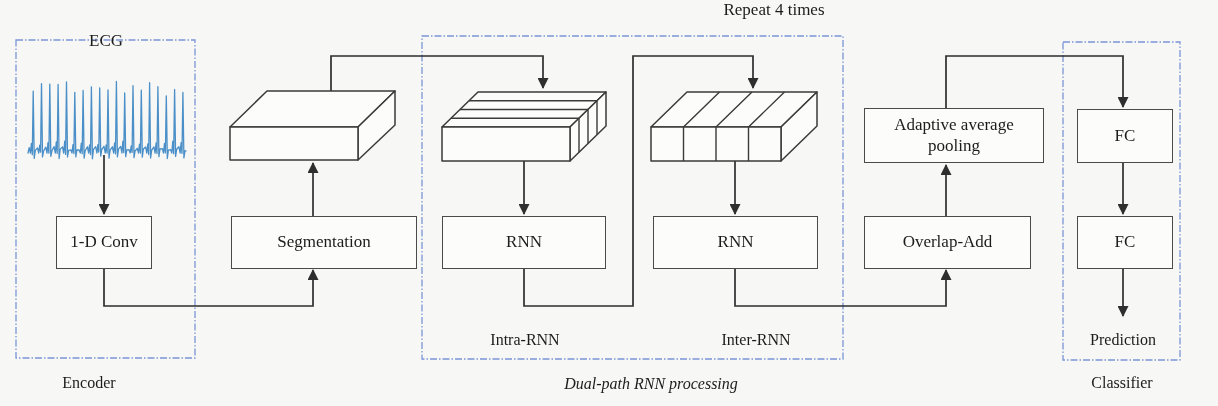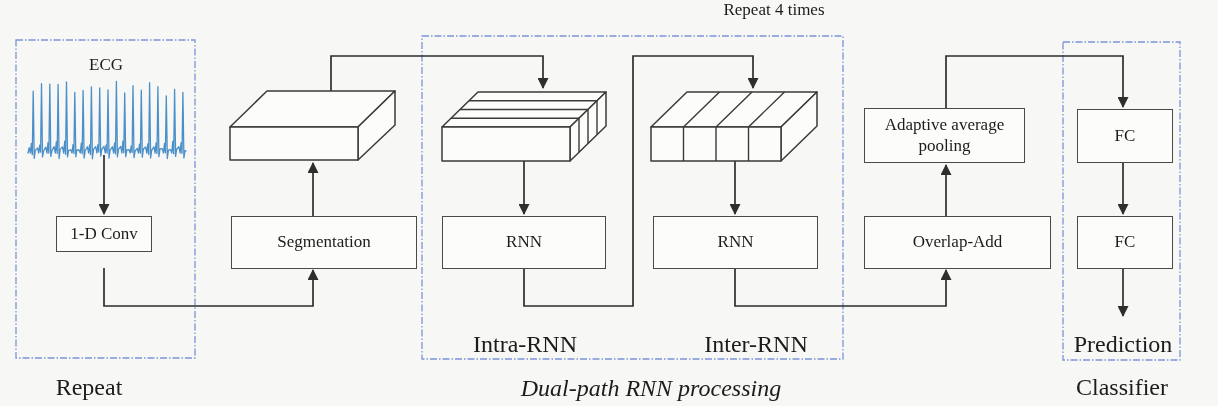--- a/index.html
+++ b/index.html
@@ -10,21 +10,21 @@
     color:#1c1c1c;
   }
   .stage svg{position:absolute;left:0;top:0;width:1218px;height:406px;}
   .node{
     position:absolute;box-sizing:border-box;
     background:#fcfcfb;border:1.5px solid var(--box-border,#4a4a4a);
     display:flex;align-items:center;justify-content:center;
     text-align:center;font-size:17px;line-height:1.22;padding:2px 6px;
   }
   .lbl{position:absolute;text-align:center;font-size:17px;line-height:1.1;}
-  .lbl.section{font-size:24px;}
+  .lbl.section{font-size:16px;}
   .wire{fill:none;stroke:var(--wire,#2e2e2e);stroke-width:1.7;}
   #arrowhead path{fill:var(--wire,#2e2e2e);stroke:none;}
   .dashedbox{fill:none;stroke:var(--dashed-border,#7b96d6);stroke-width:1.3;stroke-dasharray:7 2 1.5 2;}
   .cub{fill:#fcfcfb;stroke:#3a3a3a;stroke-width:1.5;stroke-linejoin:round;}
   .cubline{fill:none;stroke:#3a3a3a;stroke-width:1.4;}
   .ecg{fill:none;stroke:var(--ecg-trace,#4a8fc7);stroke-width:1.3;stroke-linejoin:round;stroke-linecap:round;}
 </style>
 </head>
 <body>
 
@@ -74,31 +74,31 @@
     <g>
       <path class="cub" d="M651,127 L687,92 L817,92 L781,127 Z"></path>
       <path class="cub" d="M781,127 L817,92 L817,126 L781,161 Z"></path>
       <rect class="cub" x="651" y="127" width="130" height="34"></rect>
       <path class="cubline" d="M683.5,127 L683.5,161 M683.5,127 L719.5,92"></path>
       <path class="cubline" d="M716,127 L716,161 M716,127 L752,92"></path>
       <path class="cubline" d="M748.5,127 L748.5,161 M748.5,127 L784.5,92"></path>
     </g>
   </svg>
 
-  <div class="node" style="left:56px;  top:216px; width:96px;  height:36px;">1-D Conv</div>
+  <div class="node" style="left:56px;  top:216px; width:96px;  height:53px;">1-D Conv</div>
   <div class="node" style="left:231px; top:216px; width:186px; height:53px;">Segmentation</div>
   <div class="node" style="left:442px; top:216px; width:164px; height:53px;">RNN</div>
   <div class="node" style="left:653px; top:216px; width:165px; height:53px;">RNN</div>
-  <div class="node" style="left:864px; top:108px; width:161px; height:55px;">Adaptive average pooling</div>
-  <div class="node" style="left:864px; top:216px; width:187px; height:53px;">Overlap-Add</div>
+  <div class="node" style="left:864px; top:108px; width:180px; height:55px;">Adaptive average pooling</div>
+  <div class="node" style="left:864px; top:216px; width:167px; height:53px;">Overlap-Add</div>
   <div class="node" style="left:1077px;top:109px; width:96px;  height:54px;">FC</div>
   <div class="node" style="left:1077px;top:216px; width:96px;  height:53px;">FC</div>
 
-  <div class="lbl" style="left:36px;   top:56px;  width:140px;">ECG</div>
+  <div class="lbl" style="left:36px;   top:32px;  width:140px;">ECG</div>
   <div class="lbl" style="left:694px;  top:1px;   width:160px;">Repeat 4 times</div>
   <div class="lbl section" style="left:445px; top:331px; width:160px;">Intra-RNN</div>
   <div class="lbl section" style="left:1053px;top:331px; width:140px;">Prediction</div>
   <div class="lbl section" style="left:676px; top:331px; width:160px;">Inter-RNN</div>
-  <div class="lbl section" style="left:19px;  top:374px; width:140px;">Repeat</div>
+  <div class="lbl section" style="left:19px;  top:374px; width:140px;">Encoder</div>
   <div class="lbl section" style="left:501px; top:375px; width:300px;font-style:italic;">Dual-path RNN processing</div>
   <div class="lbl section" style="left:1052px;top:374px; width:140px;">Classifier</div>
 
 </div>
 
 </body></html>

